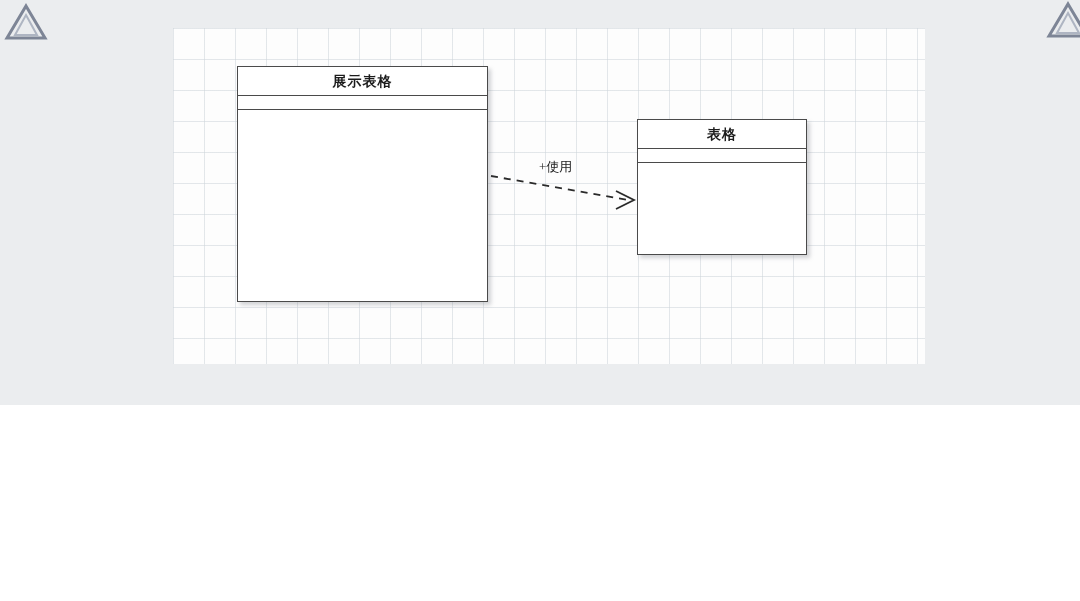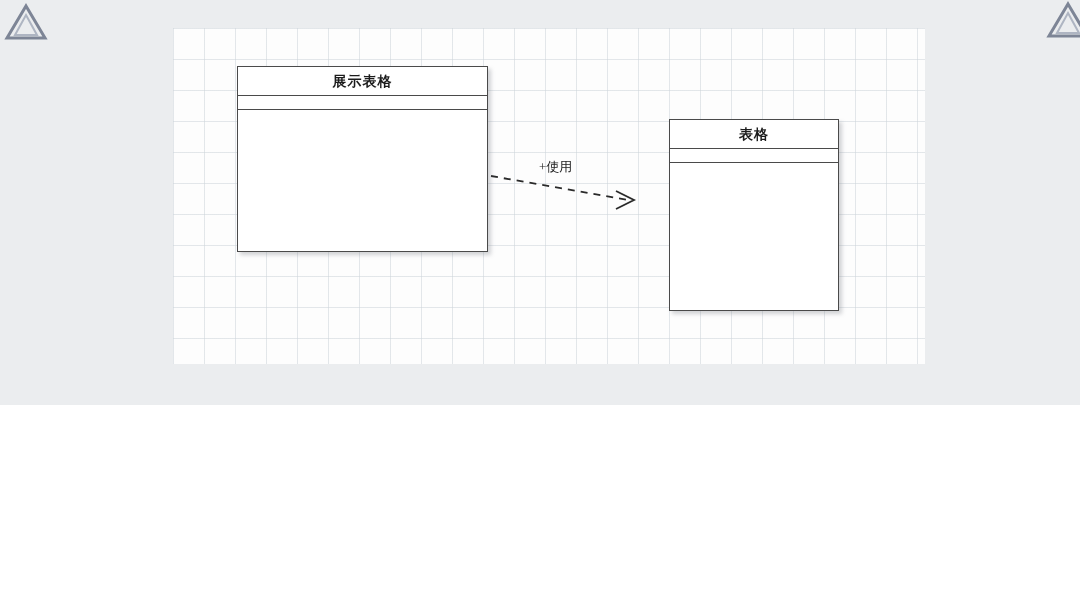--- a/index.html
+++ b/index.html
@@ -76,28 +76,27 @@
     box-sizing: border-box;
   }
   .uml-methods {
     height: auto;
   }
 
   #class-box-left {
     left: 64px;
     top: 38px;
     width: 251px;
-    height: 186px;
+    height: 236px;
   }
   #class-box-right {
     left: 464px;
     top: 91px;
     width: 170px;
-    height: 192px;
-    margin-left: 32px;
+    height: 136px;
   }
 
   
   #dependency-connector {
     position: absolute;
     left: 0;
     top: 0;
     width: 752px;
     height: 336px;
     pointer-events: none;

